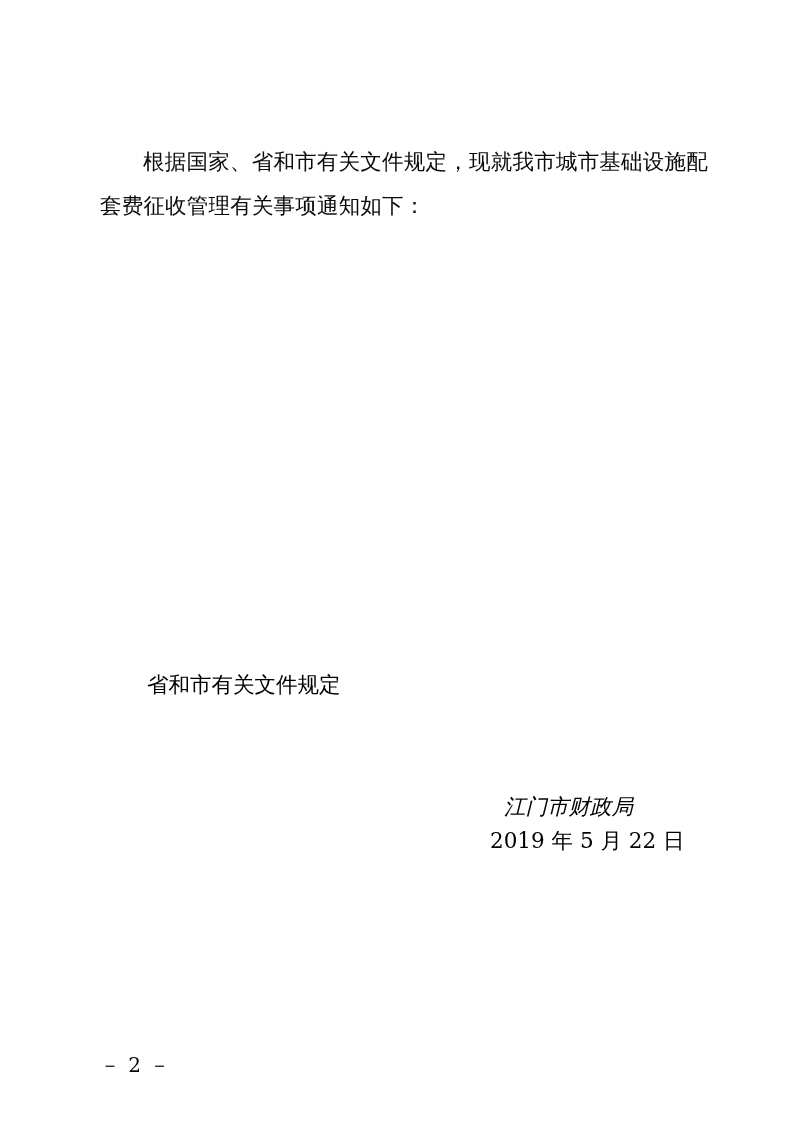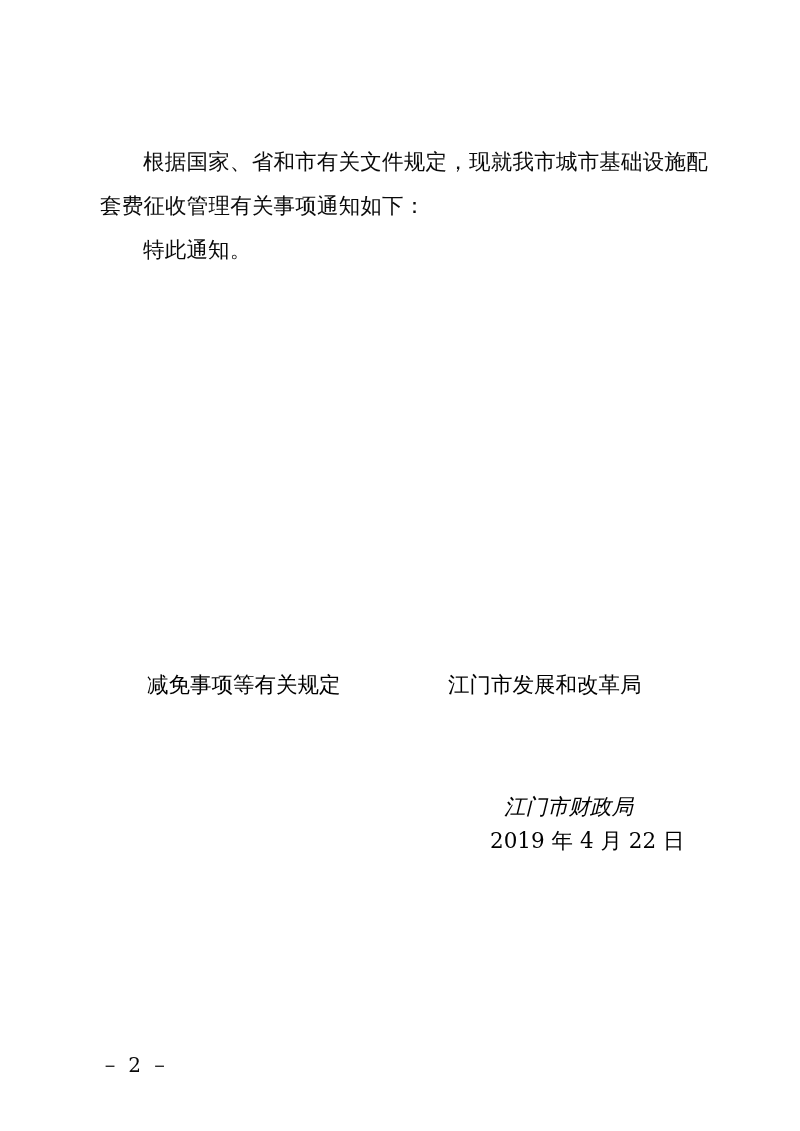--- a/index.html
+++ b/index.html
@@ -96,30 +96,28 @@
     color: #0a0a0a;
   }
 </style>
 </head>
 <body>
 
 <div class="page">
 
   <div class="body-area">
     <p class="para">根据国家、省和市有关文件规定，现就我市城市基础设施配套费征收管理有关事项通知如下：</p>
-    <p class="para">特此通知。</p>
   </div>
 
   <div class="signatures">
     <div class="sig-row">
-      <span class="sig-left">减免事项等有关规定</span>
-      <span class="sig-right">江门市发展和改革局</span>
+      <span class="sig-left">省和市有关文件规定</span>
     </div>
   </div>
 
   <div class="closing">
     <span class="closing-org">江门市财政局</span>
-    <span class="closing-date">2019 年 4 月 22 日</span>
+    <span class="closing-date">2019 年 5 月 22 日</span>
   </div>
 
   <div class="page-number">－ 2 －</div>
 
 </div>
 
 </body></html>

